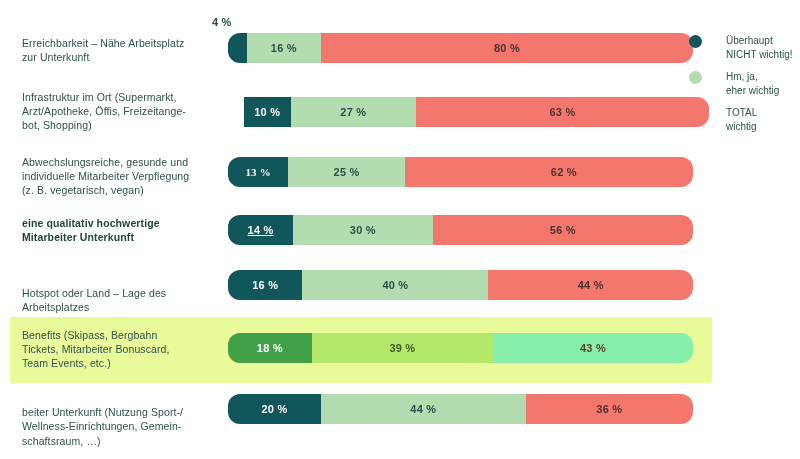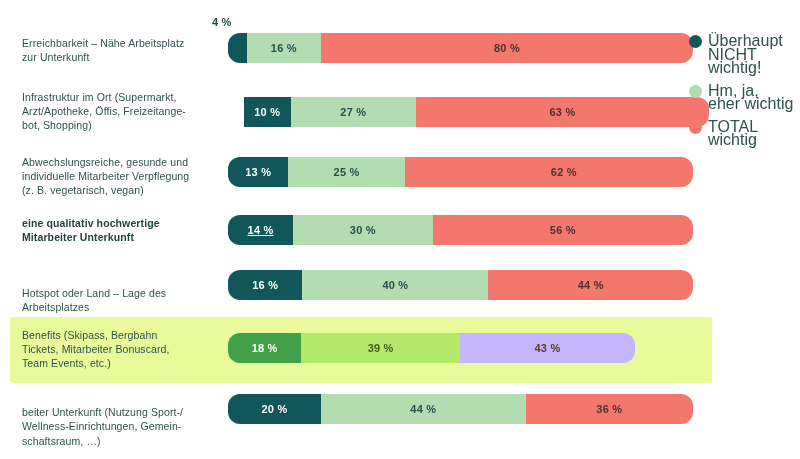--- a/index.html
+++ b/index.html
@@ -62,21 +62,21 @@
     letter-spacing: 0.02em;
     box-sizing: border-box;
     white-space: nowrap;
   }
   .seg.s0 { background: #11565a; color: #ffffff; }
   .seg.s1 { background: #b3dcb0; color: #2b4f4a; }
   .seg.s2 { background: #f4776e; color: #4a3330; }
 
   .seg.hl.s0 { background: #42a049; color: #ffffff; }
   .seg.hl.s1 { background: #b4e86a; color: #3d5a28; }
-  .seg.hl.s2 { background: #c4b5fd; color: #5a4220; }
+  .seg.hl.s2 { background: #86efac; color: #5a4220; }
 
   
   .outside-label {
     position: absolute;
     font-size: 11px;
     font-weight: bold;
     color: #2b4f4a;
     letter-spacing: 0.02em;
     white-space: nowrap;
   }
@@ -94,22 +94,22 @@
     margin-bottom: 9px;
   }
   .legend-dot {
     width: 13px;
     height: 13px;
     border-radius: 50%;
     flex: 0 0 13px;
     margin-top: 1px;
   }
   .legend-text {
-    margin-left: 6px;
-    font-size: 16px;
+    margin-left: 24px;
+    font-size: 10px;
     line-height: 13.5px;
     color: #2e524e;
   }
 </style>
 </head>
 <body>
 
 <div id="chart-root">
 
   <div id="rows-container">
@@ -131,21 +131,21 @@
         </div>
         <div class="seg s1" style="width: 27%;">
           <span>27 %</span>
         </div>
         <div class="seg s2" style="width: 63%;">
           <span>63 %</span>
         </div>
       </div>
       <div class="row-label" style="top: 155px;"><span>Abwechslungsreiche, gesunde und</span><br><span>individuelle Mitarbeiter Verpflegung</span><br><span>(z. B. vegetarisch, vegan)</span></div>
       <div class="bar" style="top: 157px; height: 30px; width: 465px;">
-        <div class="seg s0" style="width: 13%;">
+        <div class="seg s0" style="width: 13%; font-family: Liberation Serif, serif;">
           <span>13 %</span>
         </div>
         <div class="seg s1" style="width: 25%;">
           <span>25 %</span>
         </div>
         <div class="seg s2" style="width: 62%; padding-left: 30px;">
           <span>62 %</span>
         </div>
       </div>
       <div class="row-label bold" style="top: 216px;"><span>eine qualitativ hochwertige</span><br><span>Mitarbeiter Unterkunft</span></div>
@@ -167,21 +167,21 @@
         </div>
         <div class="seg s1" style="width: 40%;">
           <span>40 %</span>
         </div>
         <div class="seg s2" style="width: 44%;">
           <span>44 %</span>
         </div>
       </div>
       <div class="row-highlight-band" style="top: 317px; height: 66px; background: rgb(233, 250, 154);"></div>
       <div class="row-label" style="top: 328px;"><span>Benefits (Skipass, Bergbahn</span><br><span>Tickets, Mitarbeiter Bonuscard,</span><br><span>Team Events, etc.)</span></div>
-      <div class="bar" style="top: 333px; height: 30px; width: 407px;">
+      <div class="bar" style="top: 333px; height: 30px; width: 465px;">
         <div class="seg s0 hl" style="width: 18%;">
           <span>18 %</span>
         </div>
         <div class="seg s1 hl" style="width: 39%;">
           <span>39 %</span>
         </div>
         <div class="seg s2 hl" style="width: 43%;">
           <span>43 %</span>
         </div>
       </div>

